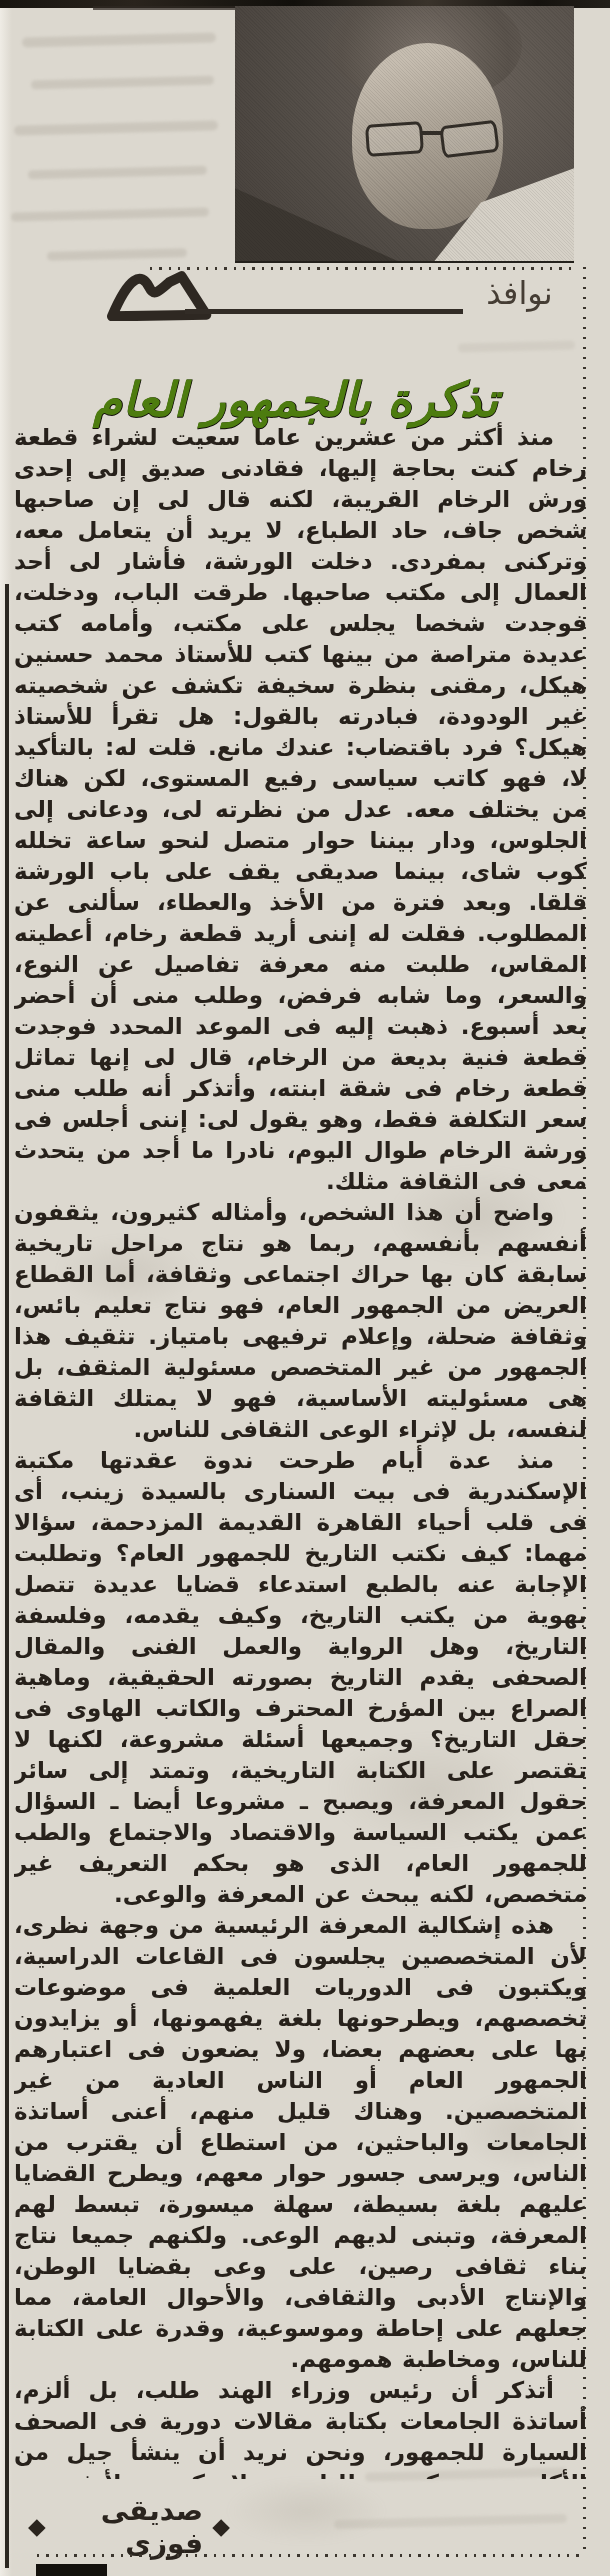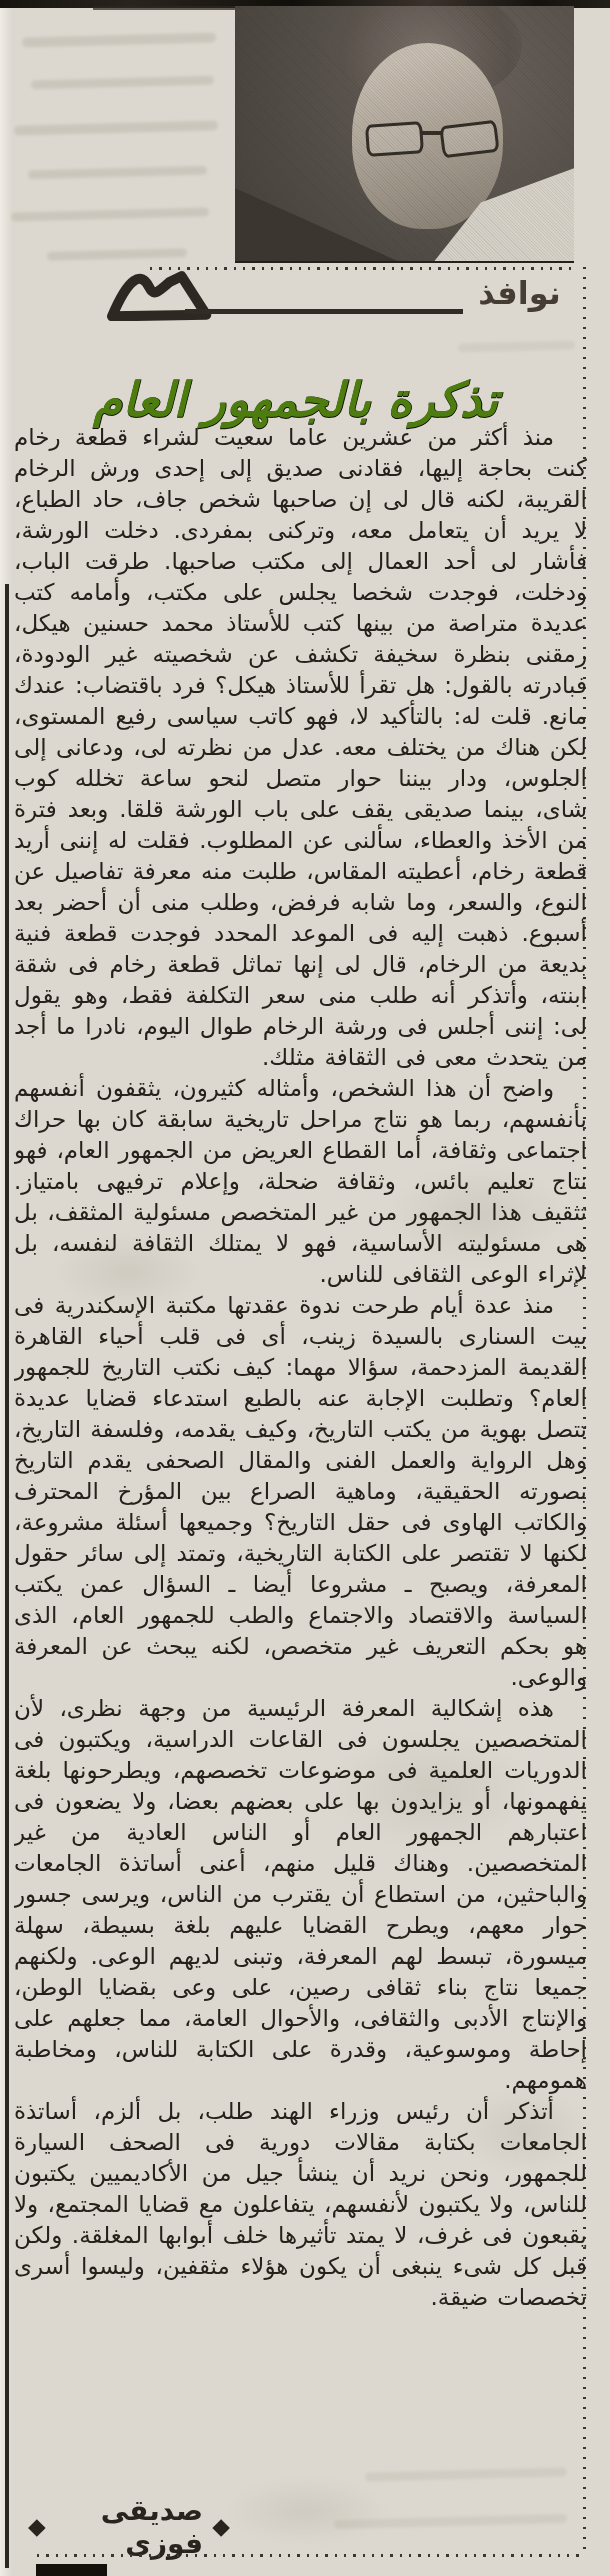--- a/index.html
+++ b/index.html
@@ -43,38 +43,38 @@
     clip-path:polygon(28% 100%,100% 100%,100% 8%,52% 42%);}
   .photo .jacket{position:absolute;bottom:0;left:0;width:163px;height:89px;background:#3c3731;
     clip-path:polygon(0 100%,100% 100%,0 18%);}
 
   
   .dot-h-top{position:absolute;left:150px;top:267px;width:426px;height:3.1px;
     background:repeating-linear-gradient(90deg,#3c362e 0 2.3px,transparent 2.3px 9.3px);}
   .zigzag{position:absolute;left:107px;top:270px;width:105px;height:51px;}
   .section-rule{position:absolute;left:185px;top:309px;width:278px;height:5.4px;background:#322c26;}
   .section-label{position:absolute;left:461px;top:273px;width:117px;
-    font-size:32px;font-weight:bold;color:#453d34;text-align:center;direction:rtl;line-height:40px;}
+    font-size:32px;font-weight:normal;color:#453d34;text-align:center;direction:rtl;line-height:40px;}
 
   
   .dot-v-right{position:absolute;left:583px;top:267px;width:3.1px;height:2290px;
     background:repeating-linear-gradient(180deg,#3c362e 0 2.3px,transparent 2.3px 10px);}
   .dot-h-bottom{position:absolute;left:37px;top:2554px;width:548px;height:3.1px;
     background:repeating-linear-gradient(90deg,#3c362e 0 2.3px,transparent 2.3px 9.3px);}
   .left-rule{position:absolute;left:4.7px;top:584px;width:3.9px;height:1984px;background:#2b2721;}
   .black-block{position:absolute;left:36px;top:2564px;width:71px;height:12.4px;background:#14110d;}
 
   
   .title{position:absolute;left:47px;top:337px;width:497px;text-align:center;
     direction:rtl;font-size:47px;font-weight:bold;color:#4d7c0f;
     text-shadow:0.8px 0 0 #0f0c09, 0 0.8px 0 #0f0c09;letter-spacing:-0.8px;line-height:64px;font-style:italic;}
 
   
   .body-text{position:absolute;left:14px;top:422px;width:573px;height:2057px;overflow:hidden;
-    direction:rtl;text-align:justify;font-size:23px;line-height:31px;font-weight:normal;
+    direction:rtl;text-align:justify;font-size:23px;line-height:31px;font-weight:bold;
     color:#27211b;word-spacing:1.6px;}
   .body-text p{margin:0;text-indent:33px;}
 
   
   .byline{position:absolute;left:28px;top:2503px;width:202px;height:47px;
     display:flex;align-items:center;justify-content:center;gap:9.3px;direction:rtl;
     font-size:28px;font-weight:bold;color:#2a241e;}
   .byline .diamond{font-size:23px;line-height:23px;color:#2a241e;}
 </style>
 </head>

